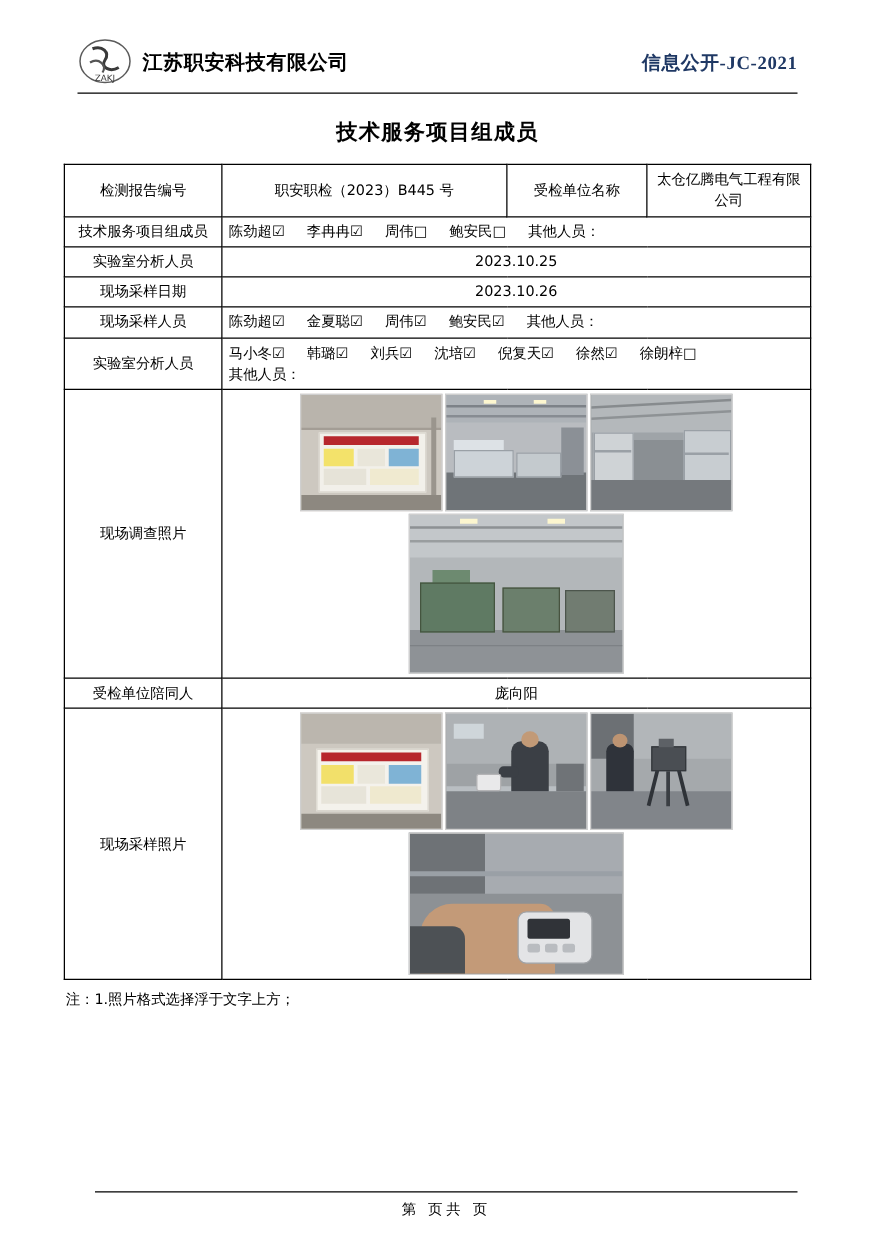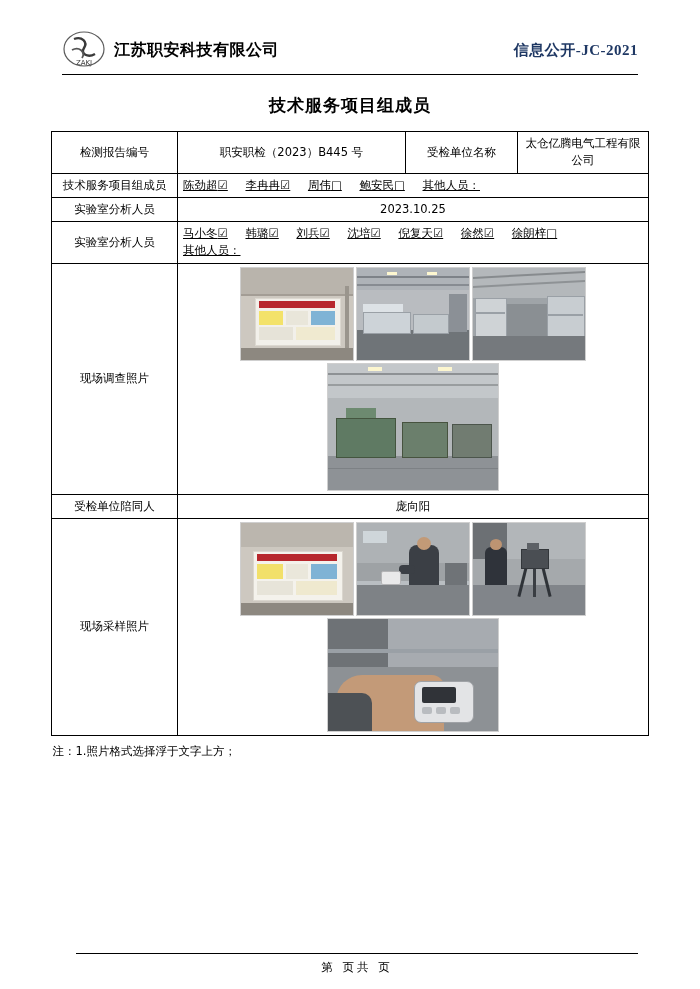--- a/index.html
+++ b/index.html
@@ -93,21 +93,21 @@
     text-align: center;
     white-space: nowrap;
   }
   .ctr { text-align: center; }
   .lft { text-align: left; }
 
   .chk {
     font-family: "DejaVu Sans", sans-serif;
     font-size: 11px;
   }
-  .member { margin-right: 14px; white-space: nowrap; text-decoration: underline; }
+  .member { margin-right: 14px; white-space: nowrap; }
 
   .photos-cell {
     padding: 6px 4px;
   }
   .photo-wrap {
     display: flex;
     flex-direction: column;
     align-items: center;
   }
   .photo-row {
@@ -301,20 +301,34 @@
           <span class="member"><span>周伟</span>□</span>
           <span class="member"><span>鲍安民</span>□</span>
           <span class="member">其他人员：</span>
         </td>
       </tr>
       <tr>
         <td class="lbl">实验室分析人员</td>
         <td class="ctr" colspan="3">2023.10.25</td>
       </tr>
       <tr>
+        <td class="lbl">现场采样日期</td>
+        <td class="ctr" colspan="3">2023.10.26</td>
+      </tr>
+      <tr>
+        <td class="lbl">现场采样人员</td>
+        <td class="lft chk" colspan="3">
+          <span class="member"><span>陈劲超</span>☑</span>
+          <span class="member"><span>金夏聪</span>☑</span>
+          <span class="member"><span>周伟</span>☑</span>
+          <span class="member"><span>鲍安民</span>☑</span>
+          <span class="member">其他人员：</span>
+        </td>
+      </tr>
+      <tr>
         <td class="lbl">实验室分析人员</td>
         <td class="lft chk" colspan="3">
           <div>
             <span class="member"><span>马小冬</span>☑</span>
             <span class="member"><span>韩璐</span>☑</span>
             <span class="member"><span>刘兵</span>☑</span>
             <span class="member"><span>沈培</span>☑</span>
             <span class="member"><span>倪复天</span>☑</span>
             <span class="member"><span>徐然</span>☑</span>
             <span class="member"><span>徐朗梓</span>□</span>

